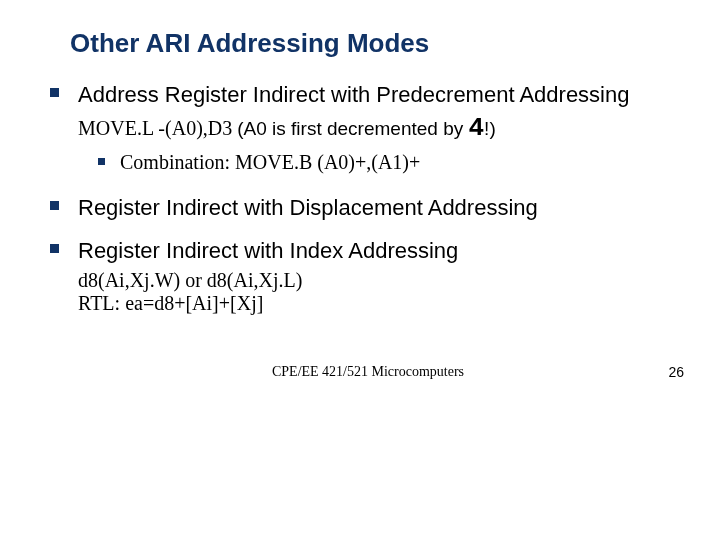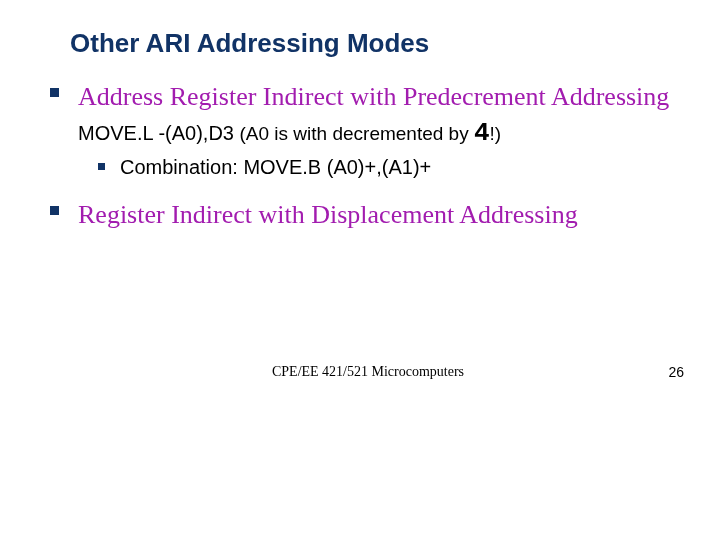--- a/index.html
+++ b/index.html
@@ -34,31 +34,30 @@
   }
   .l1 .bullet {
     position: absolute;
     left: -28px;
     top: 7px;
     width: 9px;
     height: 9px;
     background: #113366;
   }
   .l1-text {
-    font-size: 26px;
-    color: #a21caf;
+    font-size: 22px;
+    color: #000000;
     line-height: 1.25;
-    font-family: Liberation Serif, serif;
   }
   .sub {
     margin-top: 4px;
     margin-left: 0;
   }
   .mono {
-    font-family: Liberation Sans, sans-serif;
+    font-family: Liberation Serif, serif;
     font-size: 20px;
     white-space: pre;
   }
   .big4 {
     font-size: 26px;
     font-weight: bold;
     font-family: "Courier New", Courier, monospace;
   }
   .l2 {
     margin-top: 8px;
@@ -100,34 +99,42 @@
 <body>
 
 <div class="slide">
 
   <div class="title">Other ARI Addressing Modes</div>
 
   <div class="l1">
     <div class="bullet"></div>
     <div class="l1-text">Address Register Indirect with Predecrement Addressing</div>
     <div class="sub">
-      <span class="mono">MOVE.L -(A0),D3 </span><span class="paren-note">(A0 is with decremented by </span><span class="big4">4</span><span class="paren-note">!)</span>
+      <span class="mono">MOVE.L -(A0),D3 </span><span class="paren-note">(A0 is first decremented by </span><span class="big4">4</span><span class="paren-note">!)</span>
     </div>
     <div class="l2">
       <div class="bullet2"></div>
       <div>
         <span class="mono">Combination:</span><span class="mono"> MOVE.B (A0)+,(A1)+</span>
       </div>
     </div>
   </div>
 
   <div class="l1" style="margin-top:20px">
     <div class="bullet"></div>
     <div class="l1-text">Register Indirect with Displacement Addressing</div>
   </div>
 
+  <div class="l1" style="margin-top:16px">
+    <div class="bullet"></div>
+    <div class="l1-text">Register Indirect with Index Addressing</div>
+    <div class="sub">
+      <div class="mono">d8(Ai,Xj.W) or d8(Ai,Xj.L)</div>
+      <div class="mono">RTL: ea=d8+[Ai]+[Xj]</div>
+    </div>
+  </div>
 
   <div class="footer">
     <div class="center">CPE/EE 421/521 Microcomputers</div>
     <div class="num">26</div>
   </div>
 
 </div>
 
 </body></html>

